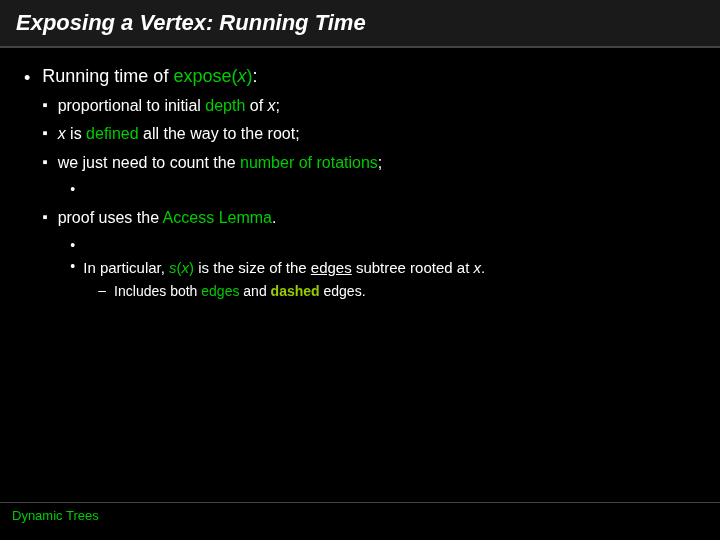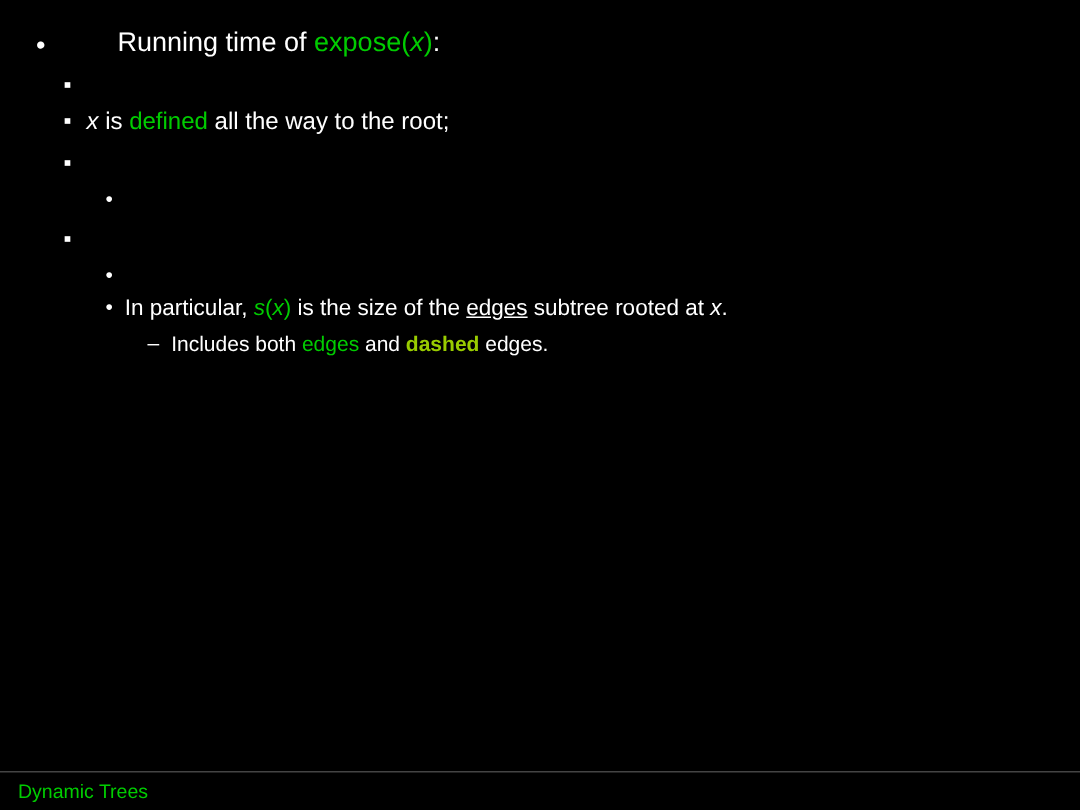--- a/index.html
+++ b/index.html
@@ -55,21 +55,20 @@
     }
 
     .bullet-content {
       flex: 1;
     }
 
     .main-bullet-text {
       font-size: 18px;
       color: #ffffff;
       margin-bottom: 8px;
-      margin-left: 36px;
     }
 
     .sub-bullets {
       list-style: none;
       padding: 0;
       margin: 0 0 0 0;
     }
 
     .sub-bullet {
       display: flex;
@@ -138,78 +137,92 @@
       font-size: 14px;
       color: #ffffff;
       line-height: 1.4;
     }
 
     .green { color: #00cc00; }
     .yellow-green { color: #99cc00; font-weight: bold; }
 
     .footer-bar {
       position: absolute;
-      bottom: 0;
+      bottom: 12px;
       left: 0;
       right: 0;
       border-top: 1px solid #444;
       padding: 5px 12px;
       display: flex;
       align-items: center;
     }
 
     .footer-text {
       font-size: 13px;
       color: #00cc00;
     }
   </style>
 </head>
 <body>
 
 <div class="slide-container">
 
+  <div class="title-bar">
+    <span class="title-text">
+      Exposing a Vertex: Running Time
+    </span>
+  </div>
 
   <div class="content-area">
 
     <div class="main-bullet">
       <span class="bullet-dot">•</span>
       <div class="bullet-content">
 
         <div class="main-bullet-text">
           Running time of <span class="green">expose(<em>x</em>)</span>:
         </div>
 
         <ul class="sub-bullets">
 
           <li class="sub-bullet">
             <span class="sub-bullet-marker">▪</span>
+            <span class="sub-bullet-text">
+              proportional to initial <span class="green">depth</span> of <em>x</em>;
+            </span>
           </li>
 
           <li class="sub-bullet">
             <span class="sub-bullet-marker">▪</span>
             <span class="sub-bullet-text">
               <em>x</em> is <span class="green">defined</span> all the way to the root;
             </span>
           </li>
 
           <li class="sub-bullet">
             <span class="sub-bullet-marker">▪</span>
+            <span class="sub-bullet-text">
+              we just need to count the <span class="green">number of rotations</span>;
+            </span>
           </li>
 
         </ul>
 
         <ul class="sub-sub-bullets" style="margin-left: 28px;">
           <li class="sub-sub-bullet">
             <span class="sub-sub-bullet-marker">•</span>
           </li>
         </ul>
 
         <ul class="sub-bullets" style="margin-top: 10px;">
           <li class="sub-bullet">
             <span class="sub-bullet-marker">▪</span>
+            <span class="sub-bullet-text">
+              proof uses the <span class="green">Access Lemma</span>.
+            </span>
           </li>
         </ul>
 
         <ul class="sub-sub-bullets" style="margin-left: 28px; margin-top: 4px;">
           <li class="sub-sub-bullet">
             <span class="sub-sub-bullet-marker">•</span>
           </li>
           <li class="sub-sub-bullet">
             <span class="sub-sub-bullet-marker">•</span>
             <span class="sub-sub-bullet-text">

